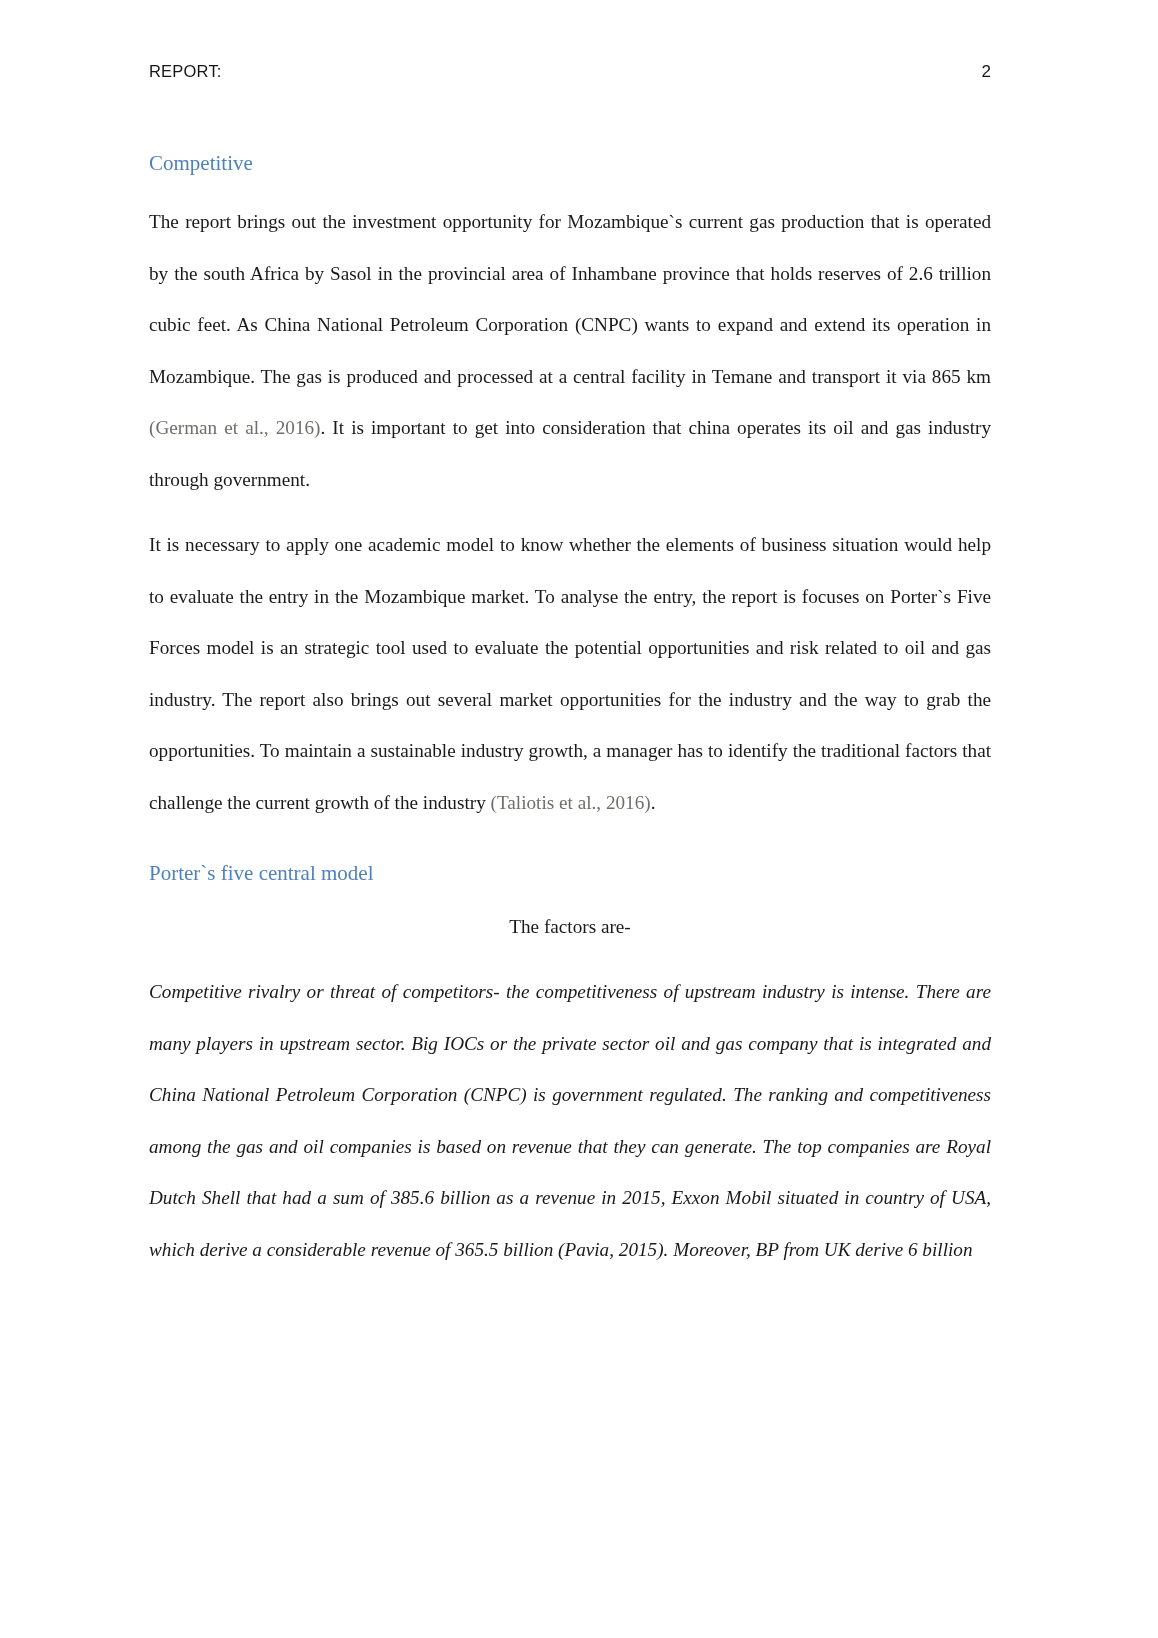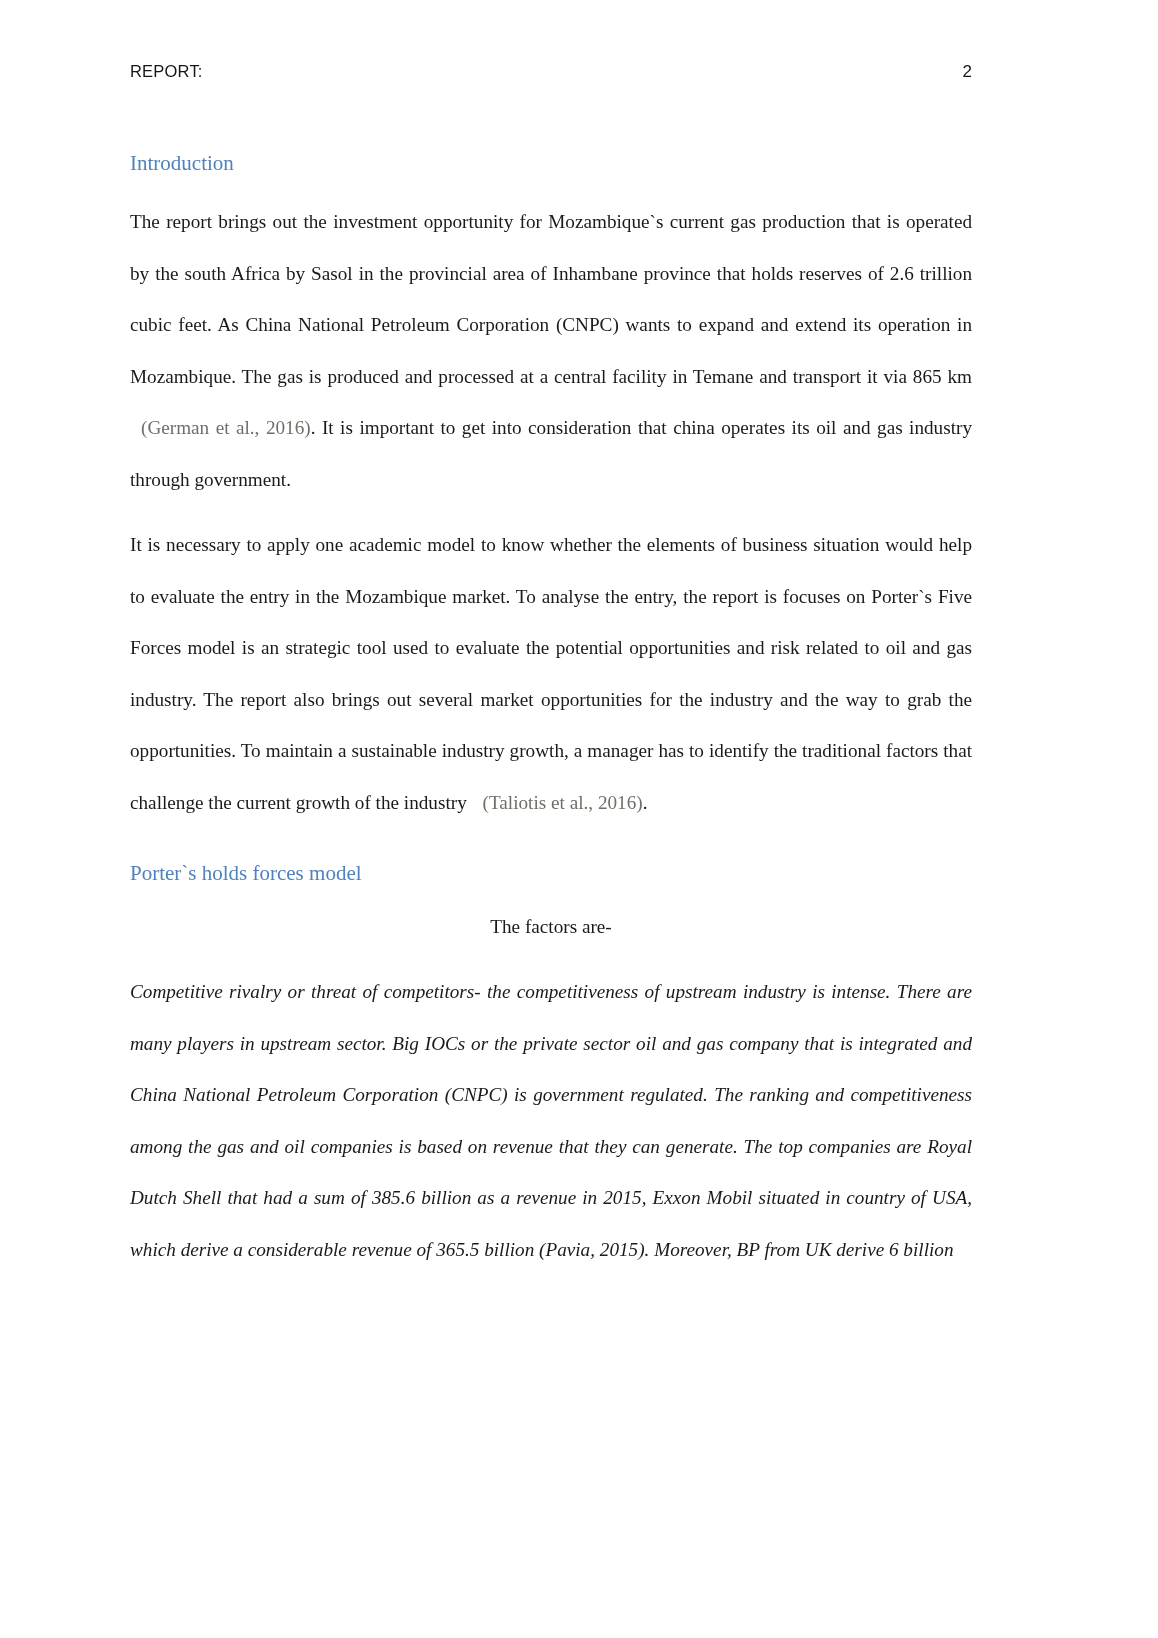--- a/index.html
+++ b/index.html
@@ -17,21 +17,21 @@
   .page {
     position: relative;
     width: 1158px;
     height: 1638px;
     background: #ffffff;
     box-sizing: border-box;
     overflow: hidden;
   }
   .page-inner {
     position: absolute;
-    left: 130px;
+    left: 149px;
     top: 0;
     width: 842px;
   }
 
   
   .doc-header {
     display: flex;
     align-items: baseline;
     justify-content: space-between;
     padding-top: 62px;
@@ -79,51 +79,50 @@
   p.body-text.no-justify {
     text-align: center;
   }
   p.body-text:last-child {
     margin-bottom: 0;
     font-style: italic;
   }
 
   .citation {
     color: #6f6f68;
-    margin-left: 11px;
   }
 
   .spacer-sm { height: 18px; }
 </style>
 </head>
 <body>
 
 <div class="page">
   <div class="page-inner">
 
     <div class="doc-header">
       <span class="header-title">REPORT:</span>
       <span class="page-number">2</span>
     </div>
 
     <div class="content">
 
-      <h2 class="section-heading">Introduction</h2>
+      <h2 class="section-heading">Competitive</h2>
 
       <p class="body-text">
         <span>The report brings out the investment opportunity for Mozambique`s current gas production that is operated by the south Africa by Sasol in the provincial area of Inhambane province that holds reserves of 2.6 trillion cubic feet. As China National Petroleum Corporation (CNPC) wants to expand and extend its operation in Mozambique. The gas is produced and processed at a central facility in Temane and transport it via 865 km </span><span class="citation">(German et al., 2016)</span><span>. It is important to get into consideration that china operates its oil and gas industry through government.</span>
       </p>
 
       <p class="body-text">
         <span>It is necessary to apply one academic model to know whether the elements of business situation would help to evaluate the entry in the Mozambique market. To analyse the entry, the report is focuses on Porter`s Five Forces model is an strategic tool used to evaluate the potential opportunities and risk related to oil and gas industry. The report also brings out several market opportunities for the industry and the way to grab the opportunities. To maintain a sustainable industry growth, a manager has to identify the traditional factors that challenge the current growth of the industry </span><span class="citation">(Taliotis et al., 2016)</span><span>.</span>
       </p>
 
       <div class="spacer-sm"></div>
 
-      <h2 class="section-heading tight-bottom">Porter`s holds forces model</h2>
+      <h2 class="section-heading tight-bottom">Porter`s five central model</h2>
 
       <p class="body-text no-justify">
         <span>The factors are-</span>
       </p>
 
       <p class="body-text">
         <span>Competitive rivalry or threat of competitors- the competitiveness of upstream industry is intense. There are many players in upstream sector. Big IOCs or the private sector oil and gas company that is integrated and China National Petroleum Corporation (CNPC) is government regulated. The ranking and competitiveness among the gas and oil companies is based on revenue that they can generate. The top companies are Royal Dutch Shell that had a sum of 385.6 billion as a revenue in 2015, Exxon Mobil situated in country of USA, which derive a considerable revenue of 365.5 billion (Pavia, 2015). Moreover, BP from UK derive 6 billion</span>
       </p>
 
     </div>

